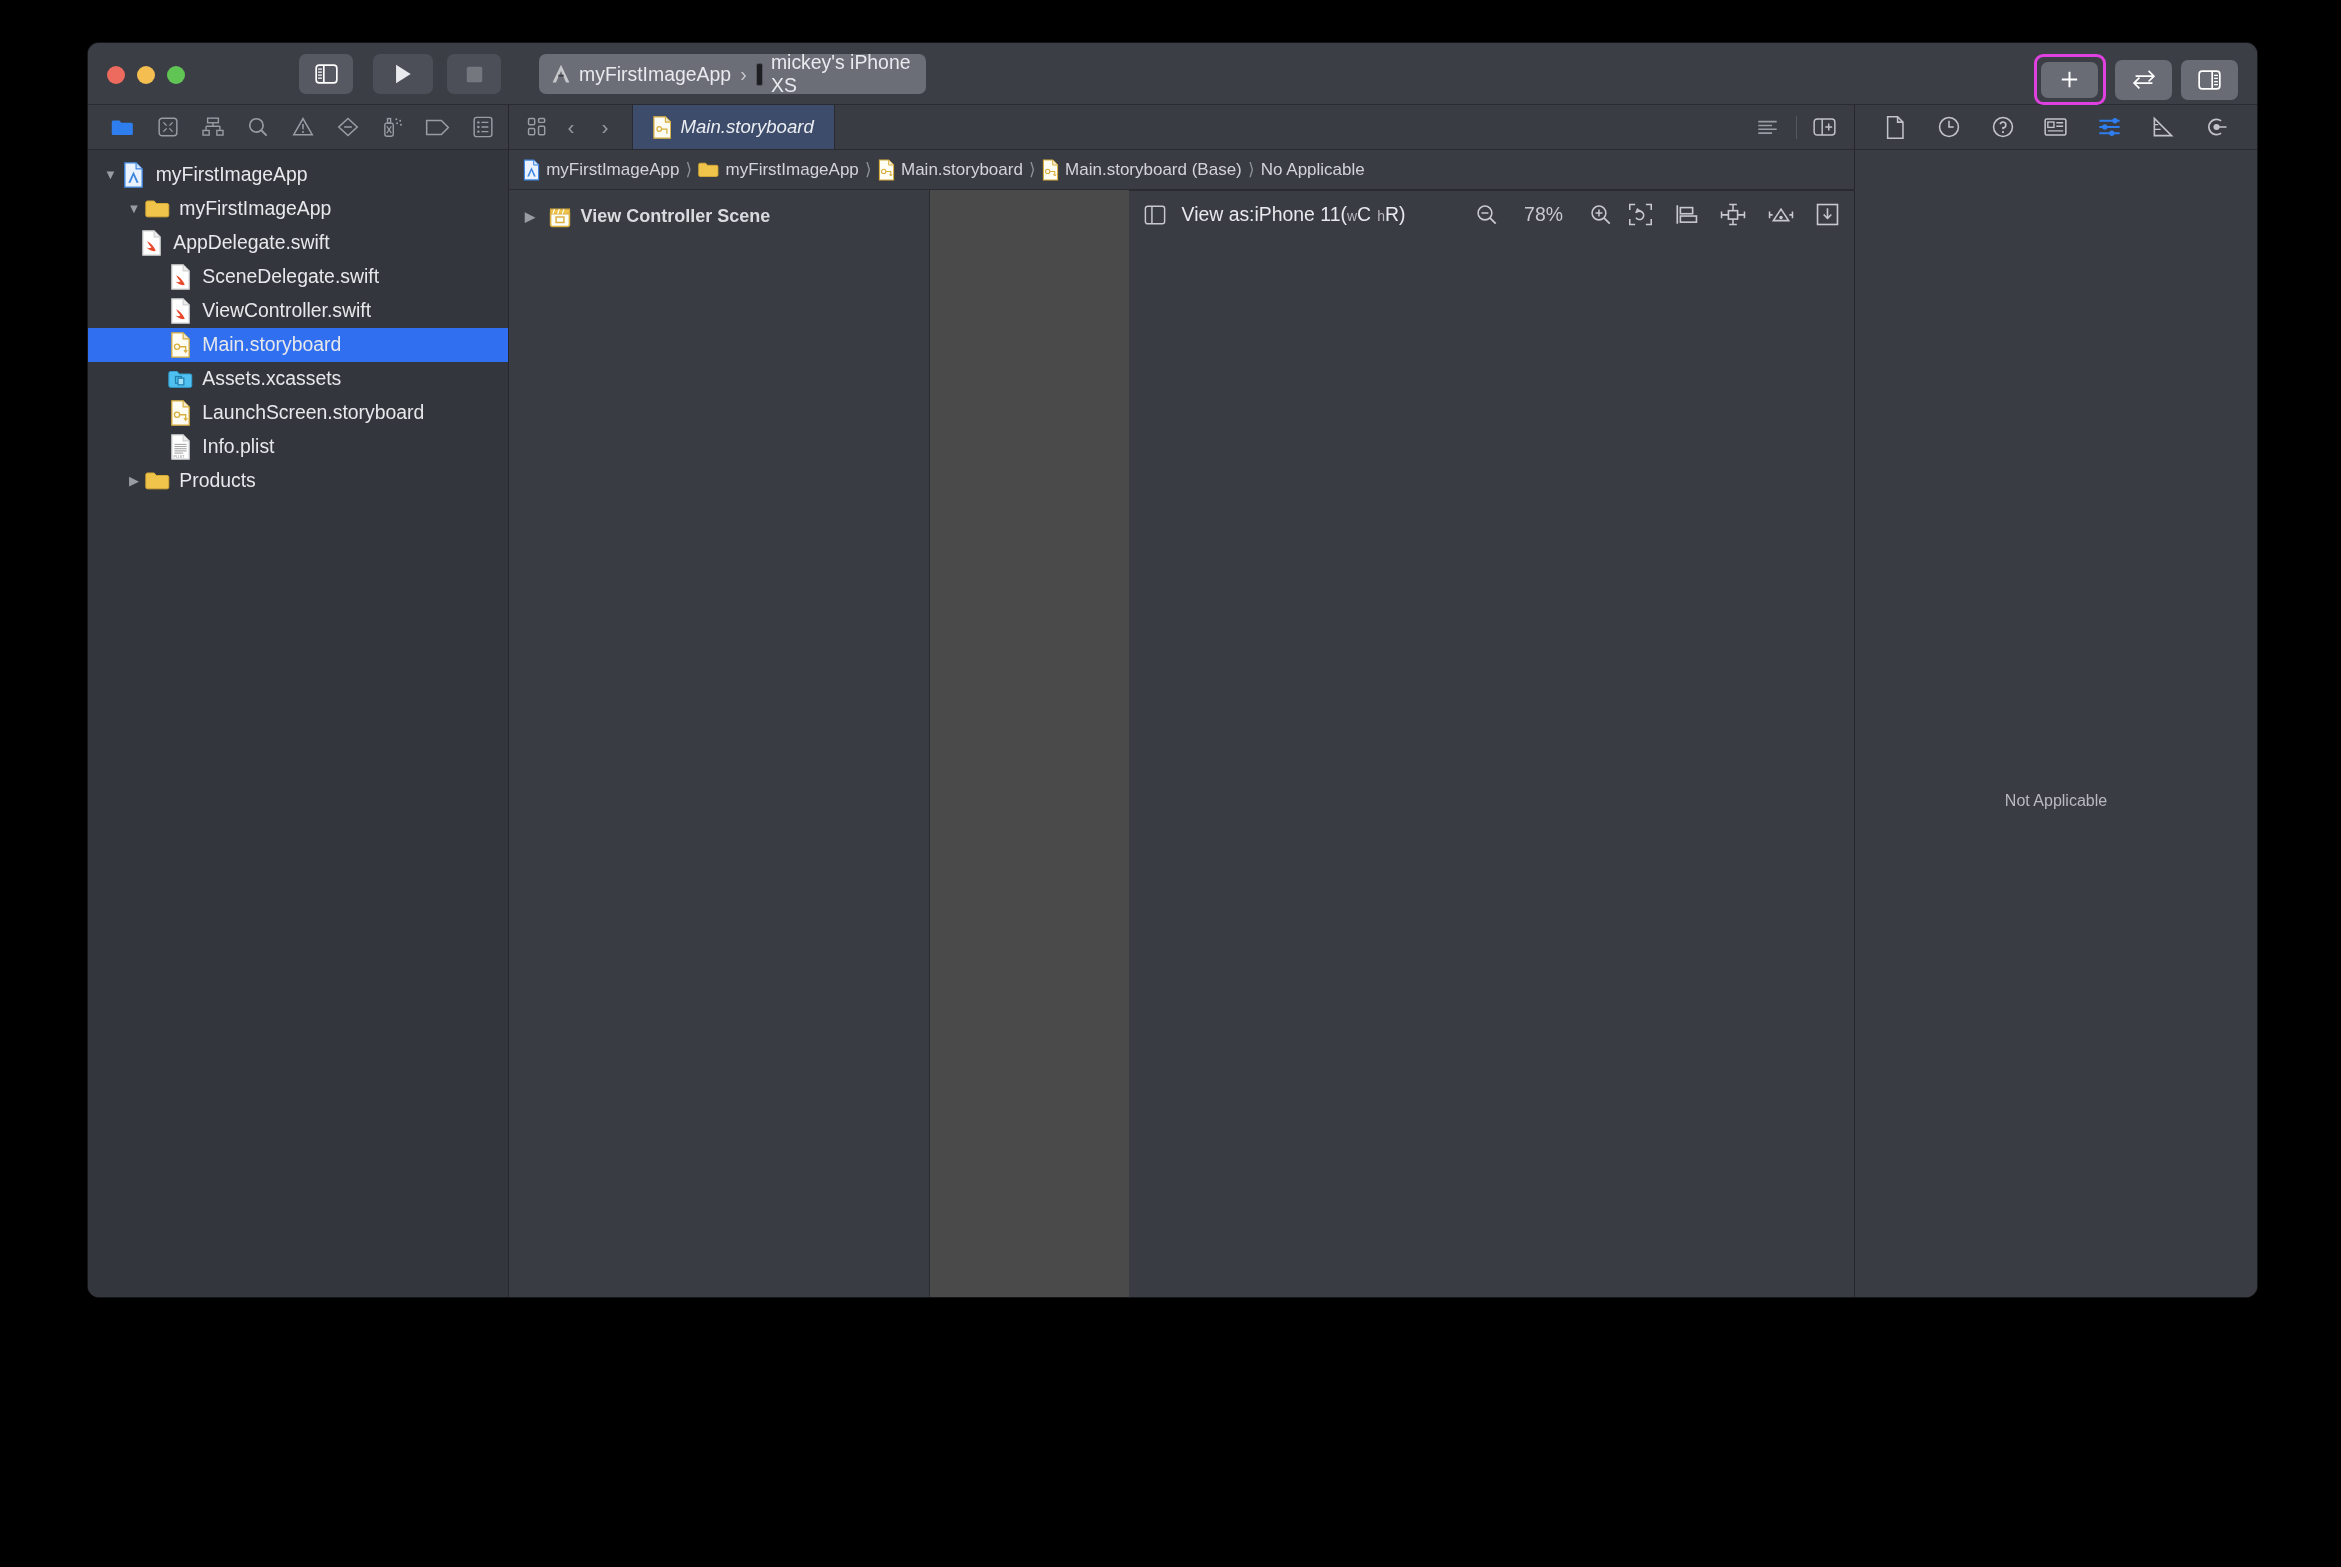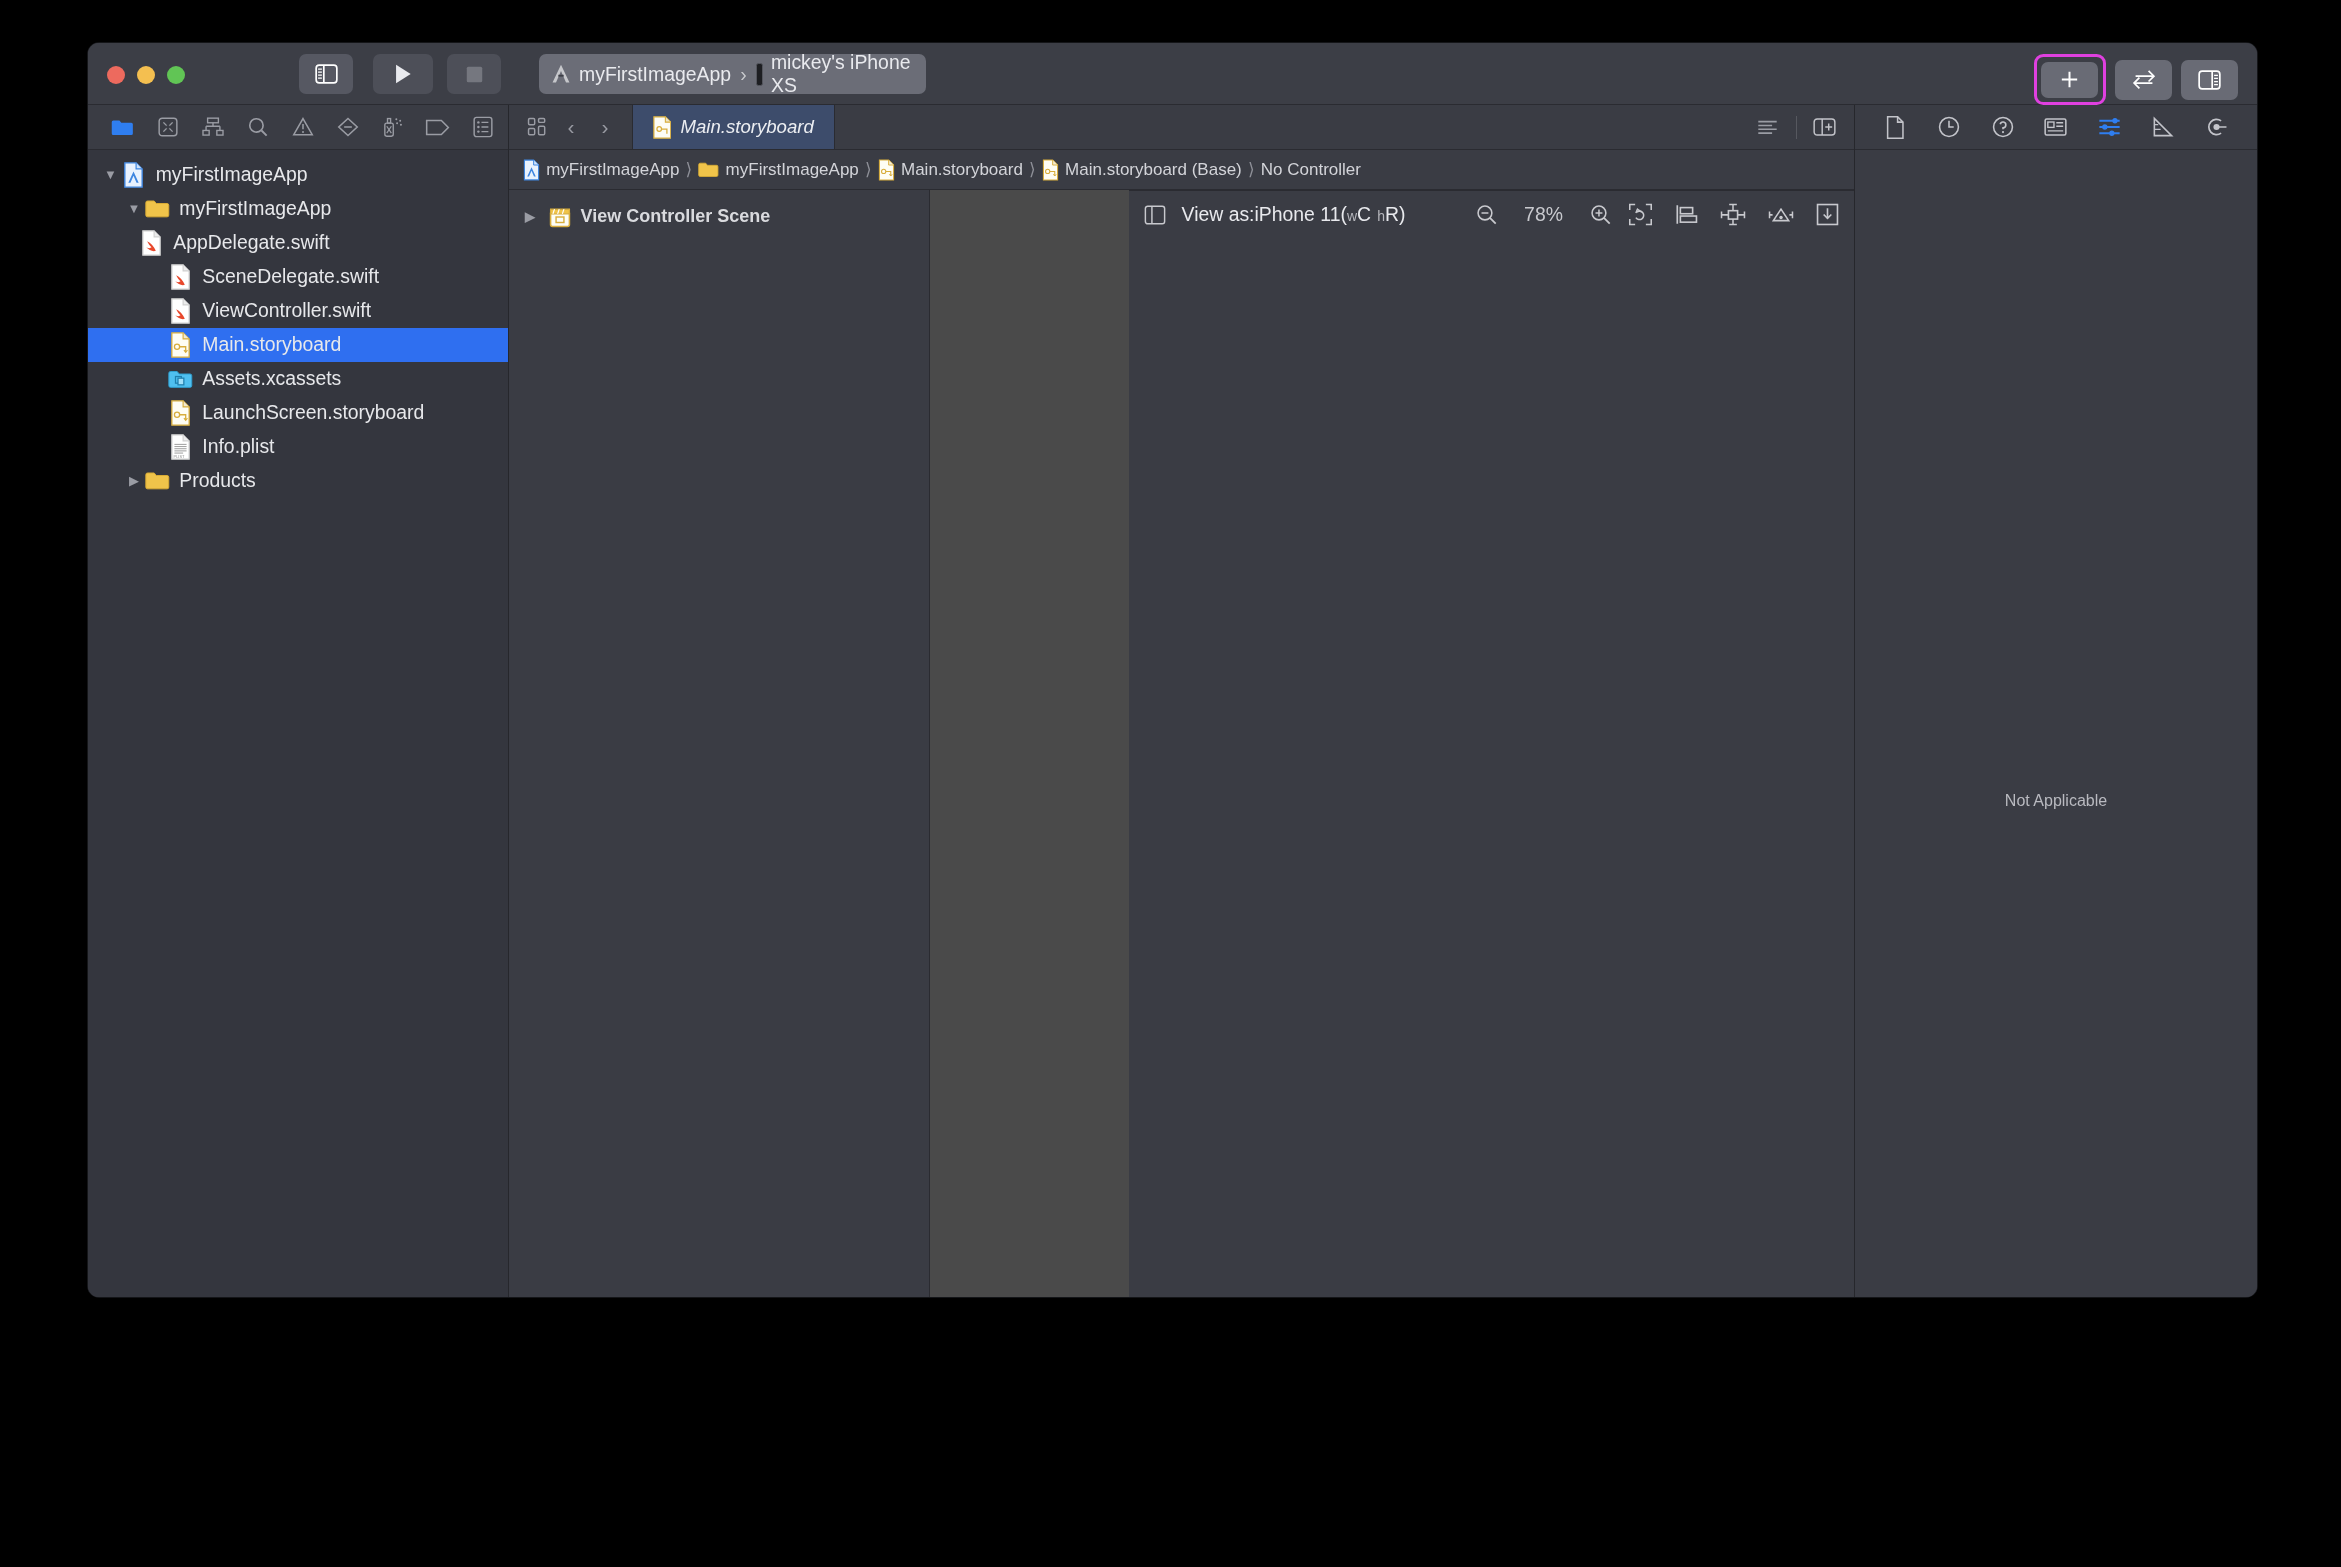--- a/index.html
+++ b/index.html
@@ -684,21 +684,21 @@
                 <path d="M15 1 v7 h7" fill="#f3ead0" stroke="#d8ad3c" stroke-width="1.3"></path>
                 <circle cx="8" cy="17" r="3" fill="none" stroke="#d8ad3c" stroke-width="1.5"></circle>
                 <path d="M11 17 h7 v6" fill="none" stroke="#d8ad3c" stroke-width="1.5"></path>
                 <polyline points="16,21 18,23.5 20,21" fill="none" stroke="#d8ad3c" stroke-width="1.4"></polyline>
               </svg>
             </span>
             <span>Main.storyboard (Base)</span>
           </span>
           <span class="sepc">⟩</span>
           <span class="crumb">
-            <span>No Controller</span>
+            <span>No Applicable</span>
           </span>
         </div>
 
       <div id="editor-split">
 
         <div id="outline">
           <div id="outline-tree">
             <div id="outline-row">
               <span class="disc">▶</span>
               <span>

